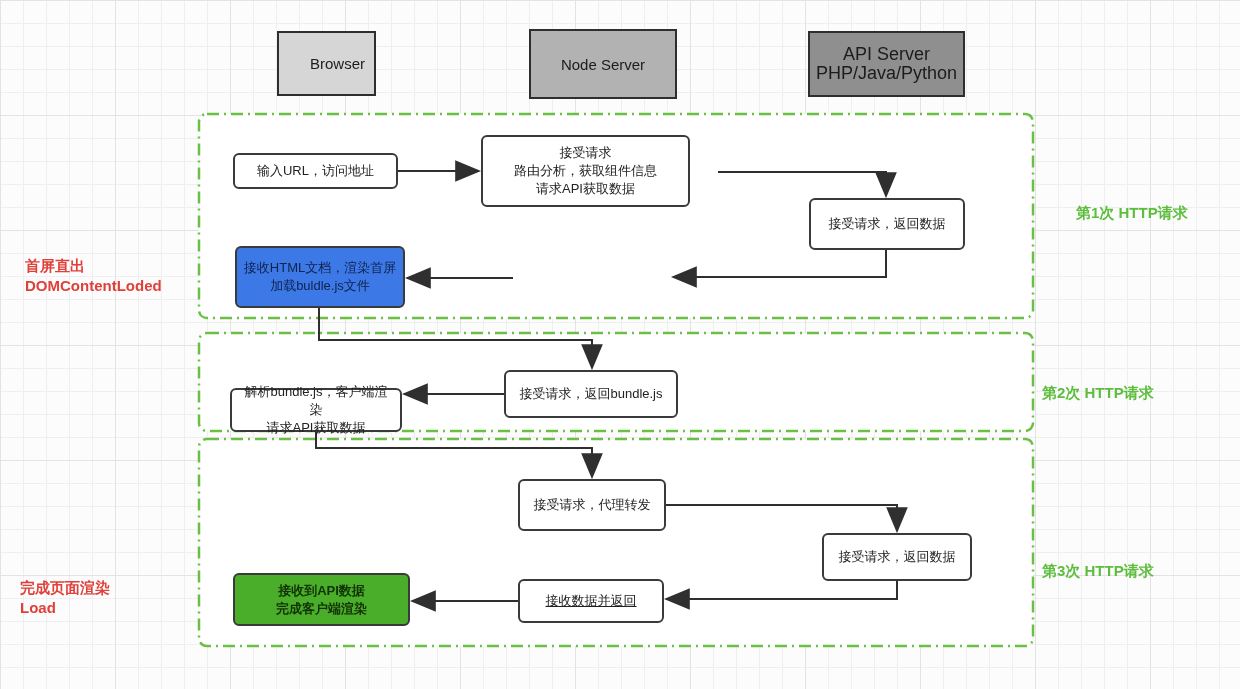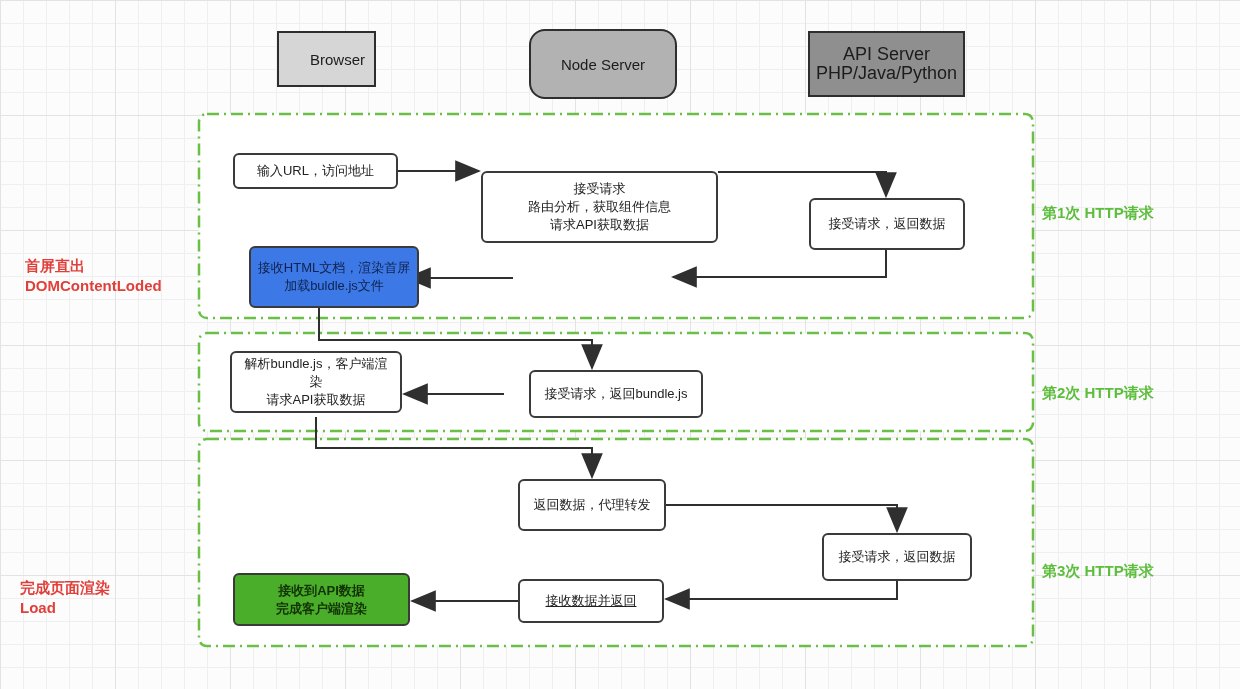--- a/index.html
+++ b/index.html
@@ -62,44 +62,44 @@
       <path d="M513,278 L407,278" marker-end="url(#ah)"></path>
       <path d="M319,308 L319,340 L592,340 L592,368" marker-end="url(#ah)"></path>
       <path d="M504,394 L404,394" marker-end="url(#ah)"></path>
       <path d="M316,417 L316,448 L592,448 L592,477" marker-end="url(#ah)"></path>
       <path d="M666,505 L897,505 L897,531" marker-end="url(#ah)"></path>
       <path d="M897,581 L897,599 L666,599" marker-end="url(#ah)"></path>
       <path d="M518,601 L412,601" marker-end="url(#ah)"></path>
     </g>
   </svg>
 
-  <div class="hdr" style="left:277px;top:31px;width:99px;height:56px;background:#d6d6d6;padding-left:22px;">Browser</div>
-  <div class="hdr" style="left:529px;top:29px;width:148px;height:70px;background:#b2b2b2;border-radius:16px;">Node Server</div>
+  <div class="hdr" style="left:277px;top:31px;width:99px;height:65px;background:#d6d6d6;padding-left:22px;">Browser</div>
+  <div class="hdr" style="left:529px;top:29px;width:148px;height:70px;background:#b2b2b2;">Node Server</div>
   <div class="hdr" style="left:808px;top:31px;width:157px;height:66px;background:#8f8f8f;font-size:18px;">API Server
 PHP/Java/Python</div>
 
   <div class="node" style="left:233px;top:153px;width:165px;height:36px;text-align:center;">输入URL，访问地址</div>
-  <div class="node" style="left:481px;top:135px;width:237px;height:72px;margin-top:36px;">接受请求
+  <div class="node" style="left:481px;top:135px;width:209px;height:72px;">接受请求
 路由分析，获取组件信息
 请求API获取数据</div>
   <div class="node" style="left:809px;top:198px;width:156px;height:52px;">接受请求，返回数据</div>
-  <div class="node blue" style="left:235px;top:246px;width:170px;height:62px;margin-left:14px;">接收HTML文档，渲染首屏
+  <div class="node blue" style="left:235px;top:246px;width:170px;height:62px;">接收HTML文档，渲染首屏
 加载buldle.js文件</div>
 
-  <div class="node" style="left:230px;top:351px;width:172px;height:62px;">解析bundle.js，客户端渲染
+  <div class="node" style="left:230px;top:388px;width:172px;height:44px;">解析bundle.js，客户端渲染
 请求API获取数据</div>
-  <div class="node" style="left:504px;top:370px;width:174px;height:48px;margin-left:25px;">接受请求，返回bundle.js</div>
+  <div class="node" style="left:504px;top:370px;width:174px;height:48px;">接受请求，返回bundle.js</div>
 
-  <div class="node" style="left:518px;top:479px;width:148px;height:52px;">返回数据，代理转发</div>
+  <div class="node" style="left:518px;top:479px;width:148px;height:52px;">接受请求，代理转发</div>
   <div class="node" style="left:822px;top:533px;width:150px;height:48px;">接受请求，返回数据</div>
   <div class="node" style="left:518px;top:579px;width:146px;height:44px;text-decoration:underline;">接收数据并返回</div>
   <div class="node green" style="left:233px;top:573px;width:177px;height:53px;">接收到API数据
 完成客户端渲染</div>
 
-  <div class="region-label" style="left:1042px;top:204px;text-align:center;">第1次 HTTP请求</div>
+  <div class="region-label" style="left:1076px;top:204px;text-align:center;">第1次 HTTP请求</div>
   <div class="region-label" style="left:1042px;top:384px;">第2次 HTTP请求</div>
   <div class="region-label" style="left:1042px;top:562px;">第3次 HTTP请求</div>
 
   <div class="side-label" style="left:25px;top:256px;width:200px;">首屏直出
 DOMContentLoded</div>
   <div class="side-label" style="left:20px;top:578px;width:180px;">完成页面渲染
 Load</div>
 
 </div>
 

